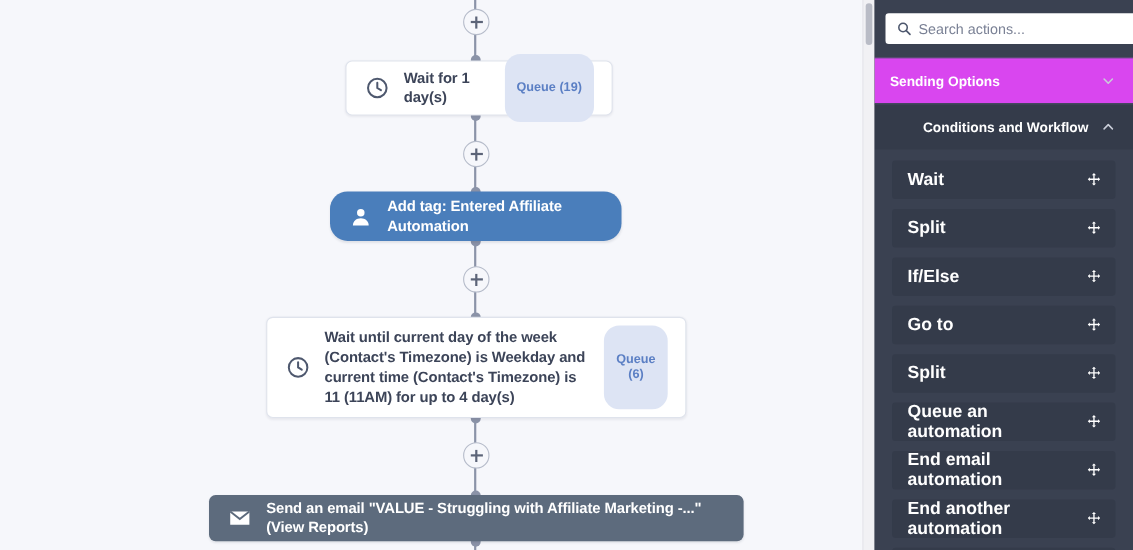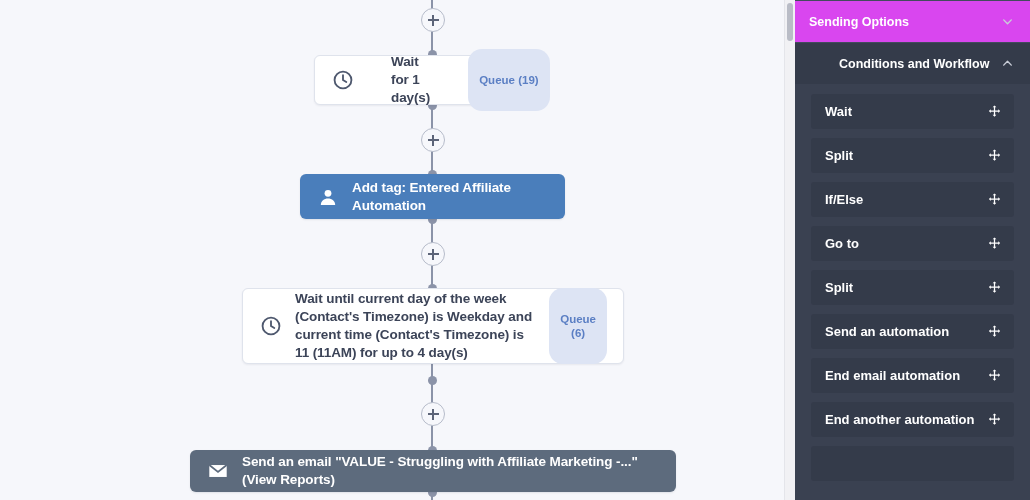--- a/index.html
+++ b/index.html
@@ -67,21 +67,21 @@
   }
   .node-white {
     background: #ffffff;
     border: 1px solid #dfe3ec;
     border-radius: 6px;
     box-shadow: 0 1px 2px rgba(40,48,70,0.07);
     padding: 0 16px;
   }
   .node-blue {
     background: #4a7ebb;
-    border-radius: 6px;
+    border-radius: 16px;
     padding: 0 16px;
     box-shadow: 0 1px 2px rgba(40,48,70,0.10);
   }
   .node-slate {
     background: #5d6b7d;
     border-radius: 6px;
     padding: 0 16px;
     box-shadow: 0 1px 2px rgba(40,48,70,0.10);
   }
   .node-icon {
@@ -107,23 +107,23 @@
     font-size: 11.5px;
     font-weight: bold;
     border-radius: 14px;
     padding: 24px 11px;
     text-align: center;
     line-height: 1.25;
     white-space: pre-line;
   }
 
   
-  #node-wait      { left: 314px; top: 55px;  width: 218px; height: 50px; gap: 24px; }
+  #node-wait      { left: 314px; top: 55px;  width: 243px; height: 50px; }
   #node-addtag    { left: 300px; top: 174px; width: 265px; height: 45px; }
-  #node-waituntil { left: 242px; top: 288px; width: 382px; height: 76px; align-items: center; }
+  #node-waituntil { left: 242px; top: 288px; width: 382px; height: 92px; align-items: center; }
   #node-email     { left: 190px; top: 450px; width: 486px; height: 42px; }
 
   #node-waituntil .node-text { max-width: 256px; }
 
   
   .sidebar {
     position: absolute;
     left: 795px; top: 0;
     width: 235px; height: 500px;
     background: #3a4151;
@@ -171,21 +171,21 @@
   .action-item {
     margin: 0 16px 9px 16px;
     height: 35px;
     background: #343b4a;
     border-radius: 3px;
     display: flex; align-items: center; justify-content: space-between;
     padding: 0 12px 0 14px;
     cursor: pointer;
   }
   .action-label {
-    font-size: 13px;
+    font-size: 16px;
     font-weight: bold;
     color: #ffffff;
   }
   .drag-handle { width: 15px; height: 15px; flex: 0 0 auto; cursor: move; }
 
   
   .scroll-track {
     position: absolute;
     left: 784px; top: 0;
     width: 11px; height: 500px;
@@ -269,20 +269,31 @@
       </div>
 
     </div>
   </div>
 
   <div class="scroll-track"></div>
   <div class="scroll-thumb"></div>
 
   <div class="sidebar">
 
+    <div class="search-wrap">
+      <div class="search-box">
+        <span class="search-icon">
+          <svg width="14" height="14" viewBox="0 0 24 24">
+            <circle cx="10.2" cy="10.2" r="6.6" fill="none" stroke="#4e586e" stroke-width="2.4"></circle>
+            <path d="M15.2 15.2L21 21" stroke="#4e586e" stroke-width="2.6" stroke-linecap="round"></path>
+          </svg>
+        </span>
+        <input class="search-input" type="text" placeholder="Search actions..." style="">
+      </div>
+    </div>
 
     <div class="section-header collapsed">
       <span>Sending Options</span>
       <span class="chev">
         <svg width="13" height="13" viewBox="0 0 24 24">
           <path d="M5 9l7 7 7-7" fill="none" stroke="#c9cdd8" stroke-width="2.6" stroke-linecap="round" stroke-linejoin="round"></path>
         </svg>
       </span>
     </div>
 
@@ -336,21 +347,21 @@
       <div class="action-item">
         <span class="action-label">Split</span>
         <span class="drag-handle">
           <svg width="15" height="15" viewBox="0 0 24 24">
             <path d="M12 2.2l3 3h-2v5h5v-2l3 3-3 3v-2h-5v5h2l-3 3-3-3h2v-5H6v2l-3-3 3-3v2h5v-5H9z" fill="#ffffff"></path>
           </svg>
         </span>
       </div>
 
       <div class="action-item">
-        <span class="action-label">Send an automation</span>
+        <span class="action-label">Queue an automation</span>
         <span class="drag-handle">
           <svg width="15" height="15" viewBox="0 0 24 24">
             <path d="M12 2.2l3 3h-2v5h5v-2l3 3-3 3v-2h-5v5h2l-3 3-3-3h2v-5H6v2l-3-3 3-3v2h5v-5H9z" fill="#ffffff"></path>
           </svg>
         </span>
       </div>
 
       <div class="action-item">
         <span class="action-label">End email automation</span>
         <span class="drag-handle">

